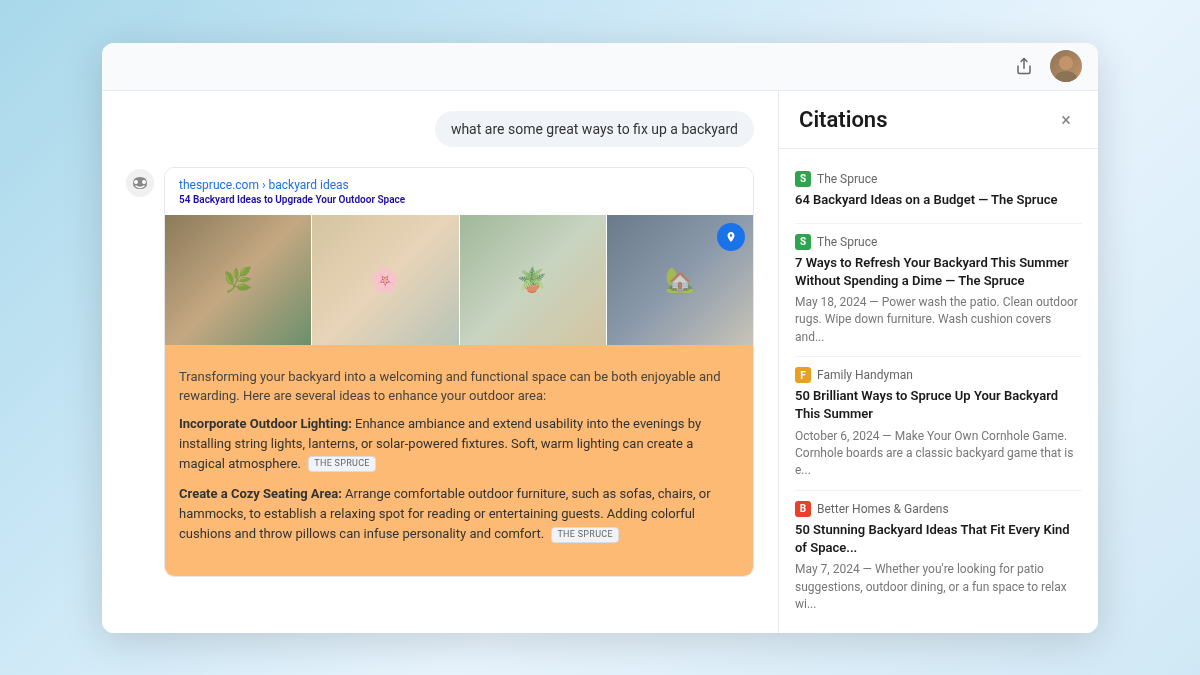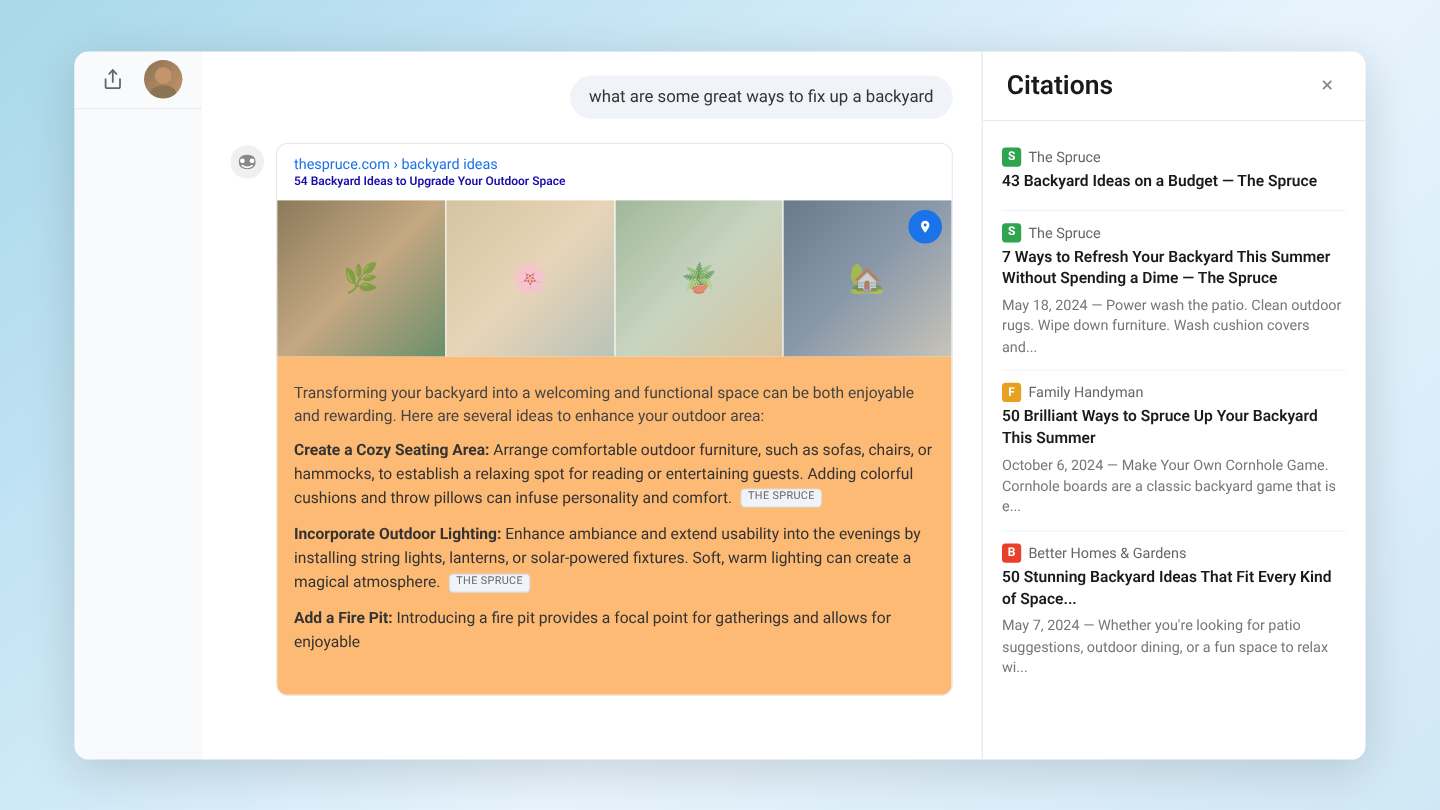--- a/index.html
+++ b/index.html
@@ -7,27 +7,27 @@
       font-family: -apple-system, BlinkMacSystemFont, 'Segoe UI', Roboto, sans-serif;
       background: linear-gradient(135deg, #a8d8ea 0%, #c8e6f5 30%, #e8f4fd 60%, #d0e8f5 100%);
       width: 1200px;
       height: 675px;
       overflow: hidden;
       display: flex;
       align-items: center;
       justify-content: center;
     }
     .app-window {
-      width: 1076px;
+      width: 996px;
       height: 590px;
       background: #f8fafc;
       border-radius: 12px;
       box-shadow: 0 8px 40px rgba(0,0,0,0.15);
       display: flex;
-      flex-direction: row;
+      flex-direction: column;
       overflow: hidden;
     }
     
     .top-bar {
       height: 48px;
       background: #f8fafc;
       display: flex;
       align-items: center;
       justify-content: flex-end;
       padding: 0 16px;
@@ -351,32 +351,28 @@
                     <svg width="12" height="12" viewBox="0 0 24 24" fill="white">
                       <path d="M12 2C8.13 2 5 5.13 5 9c0 5.25 7 13 7 13s7-7.75 7-13c0-3.87-3.13-7-7-7zm0 9.5c-1.38 0-2.5-1.12-2.5-2.5s1.12-2.5 2.5-2.5 2.5 1.12 2.5 2.5-1.12 2.5-2.5 2.5z"></path>
                     </svg>
                   </div>
                 </div>
               </div>
               <div class="result-body">
                 <div class="result-description">Transforming your backyard into a welcoming and functional space can be both enjoyable and rewarding. Here are several ideas to enhance your outdoor area:</div>
                 <ol class="bullet-list">
                   <li>
-                    <strong>Create a Cozy Seating Area:</strong>
-                    <span>Arrange comfortable outdoor furniture, such as sofas, chairs, or hammocks, to establish a relaxing spot for reading or entertaining guests. Adding colorful cushions and throw pillows can infuse personality and comfort.</span>
-                    <span class="source-tag">THE SPRUCE</span>
-                  </li>
-                  <li>
                     <strong>Incorporate Outdoor Lighting:</strong>
                     <span>Enhance ambiance and extend usability into the evenings by installing string lights, lanterns, or solar-powered fixtures. Soft, warm lighting can create a magical atmosphere.</span>
                     <span class="source-tag">THE SPRUCE</span>
                   </li>
                   <li>
-                    <strong>Add a Fire Pit:</strong>
-                    <span>Introducing a fire pit provides a focal point for gatherings and allows for enjoyable</span>
+                    <strong>Create a Cozy Seating Area:</strong>
+                    <span>Arrange comfortable outdoor furniture, such as sofas, chairs, or hammocks, to establish a relaxing spot for reading or entertaining guests. Adding colorful cushions and throw pillows can infuse personality and comfort.</span>
+                    <span class="source-tag">THE SPRUCE</span>
                   </li>
                 </ol>
               </div>
             </div>
 
           </div>
         </div>
 
       </div>
     </div>
@@ -388,21 +384,21 @@
       </div>
       <div class="citations-list">
 
         <div class="citation-item">
           <div class="citation-source-row">
             <div class="citation-favicon favicon-spruce">
               <span>S</span>
             </div>
             <span class="citation-source-name">The Spruce</span>
           </div>
-          <div class="citation-title">43 Backyard Ideas on a Budget — The Spruce</div>
+          <div class="citation-title">64 Backyard Ideas on a Budget — The Spruce</div>
         </div>
 
         <div class="citation-item">
           <div class="citation-source-row">
             <div class="citation-favicon favicon-spruce">
               <span>S</span>
             </div>
             <span class="citation-source-name">The Spruce</span>
           </div>
           <div class="citation-title">7 Ways to Refresh Your Backyard This Summer Without Spending a Dime — The Spruce</div>

